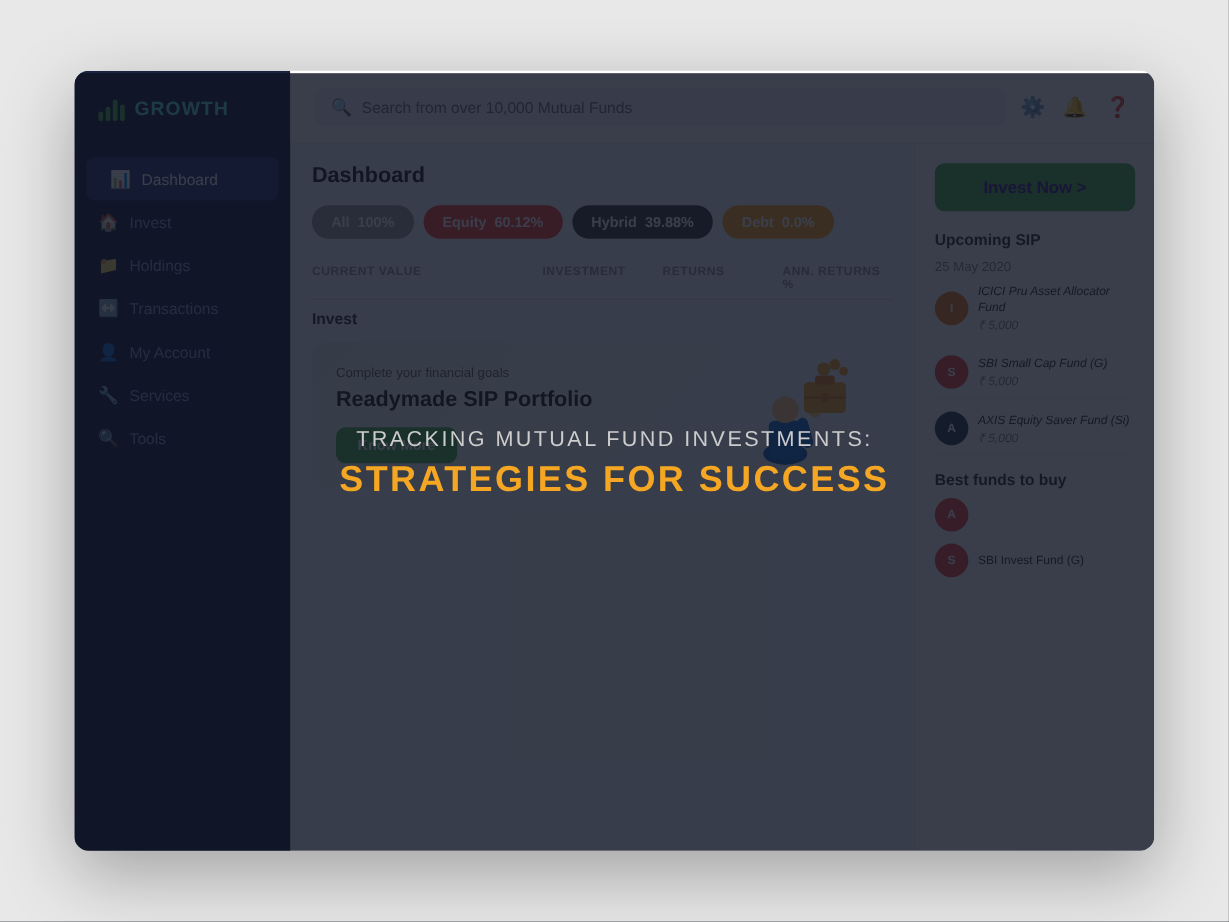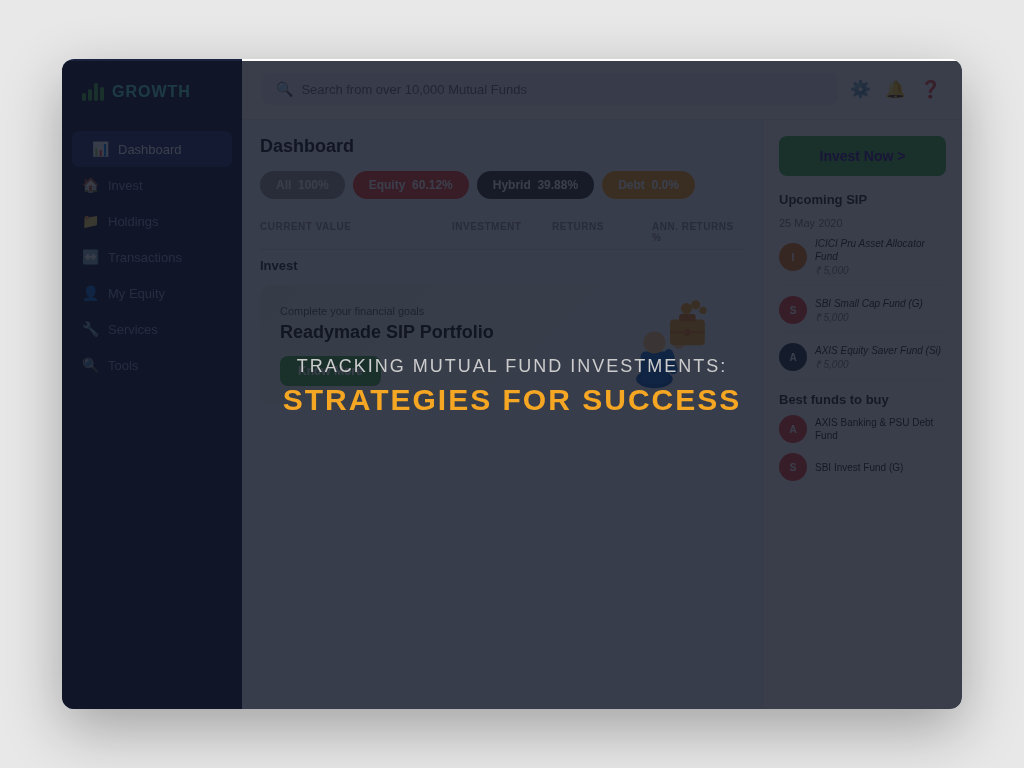--- a/index.html
+++ b/index.html
@@ -413,21 +413,21 @@
       <div class="nav-item">
         <span class="nav-icon">📁</span>
         <span>Holdings</span>
       </div>
       <div class="nav-item">
         <span class="nav-icon">↔️</span>
         <span>Transactions</span>
       </div>
       <div class="nav-item">
         <span class="nav-icon">👤</span>
-        <span>My Equity</span>
+        <span>My Account</span>
       </div>
       <div class="nav-item">
         <span class="nav-icon">🔧</span>
         <span>Services</span>
       </div>
       <div class="nav-item">
         <span class="nav-icon">🔍</span>
         <span>Tools</span>
       </div>
     </nav>
@@ -526,21 +526,20 @@
           <div class="sip-info">
             <div class="sip-name">AXIS Equity Saver Fund (Si)</div>
             <div class="sip-amount">₹ 5,000</div>
           </div>
         </div>
 
         <p class="best-funds-title">Best funds to buy</p>
 
         <div class="fund-item">
           <div class="fund-avatar" style="background:#e74c3c;">A</div>
-          <div class="fund-name">AXIS Banking &amp; PSU Debt Fund</div>
         </div>
 
         <div class="fund-item">
           <div class="fund-avatar" style="background:#e74c3c;">S</div>
           <div class="fund-name">SBI Invest Fund (G)</div>
         </div>
       </div>
 
     </div>
   </div>

